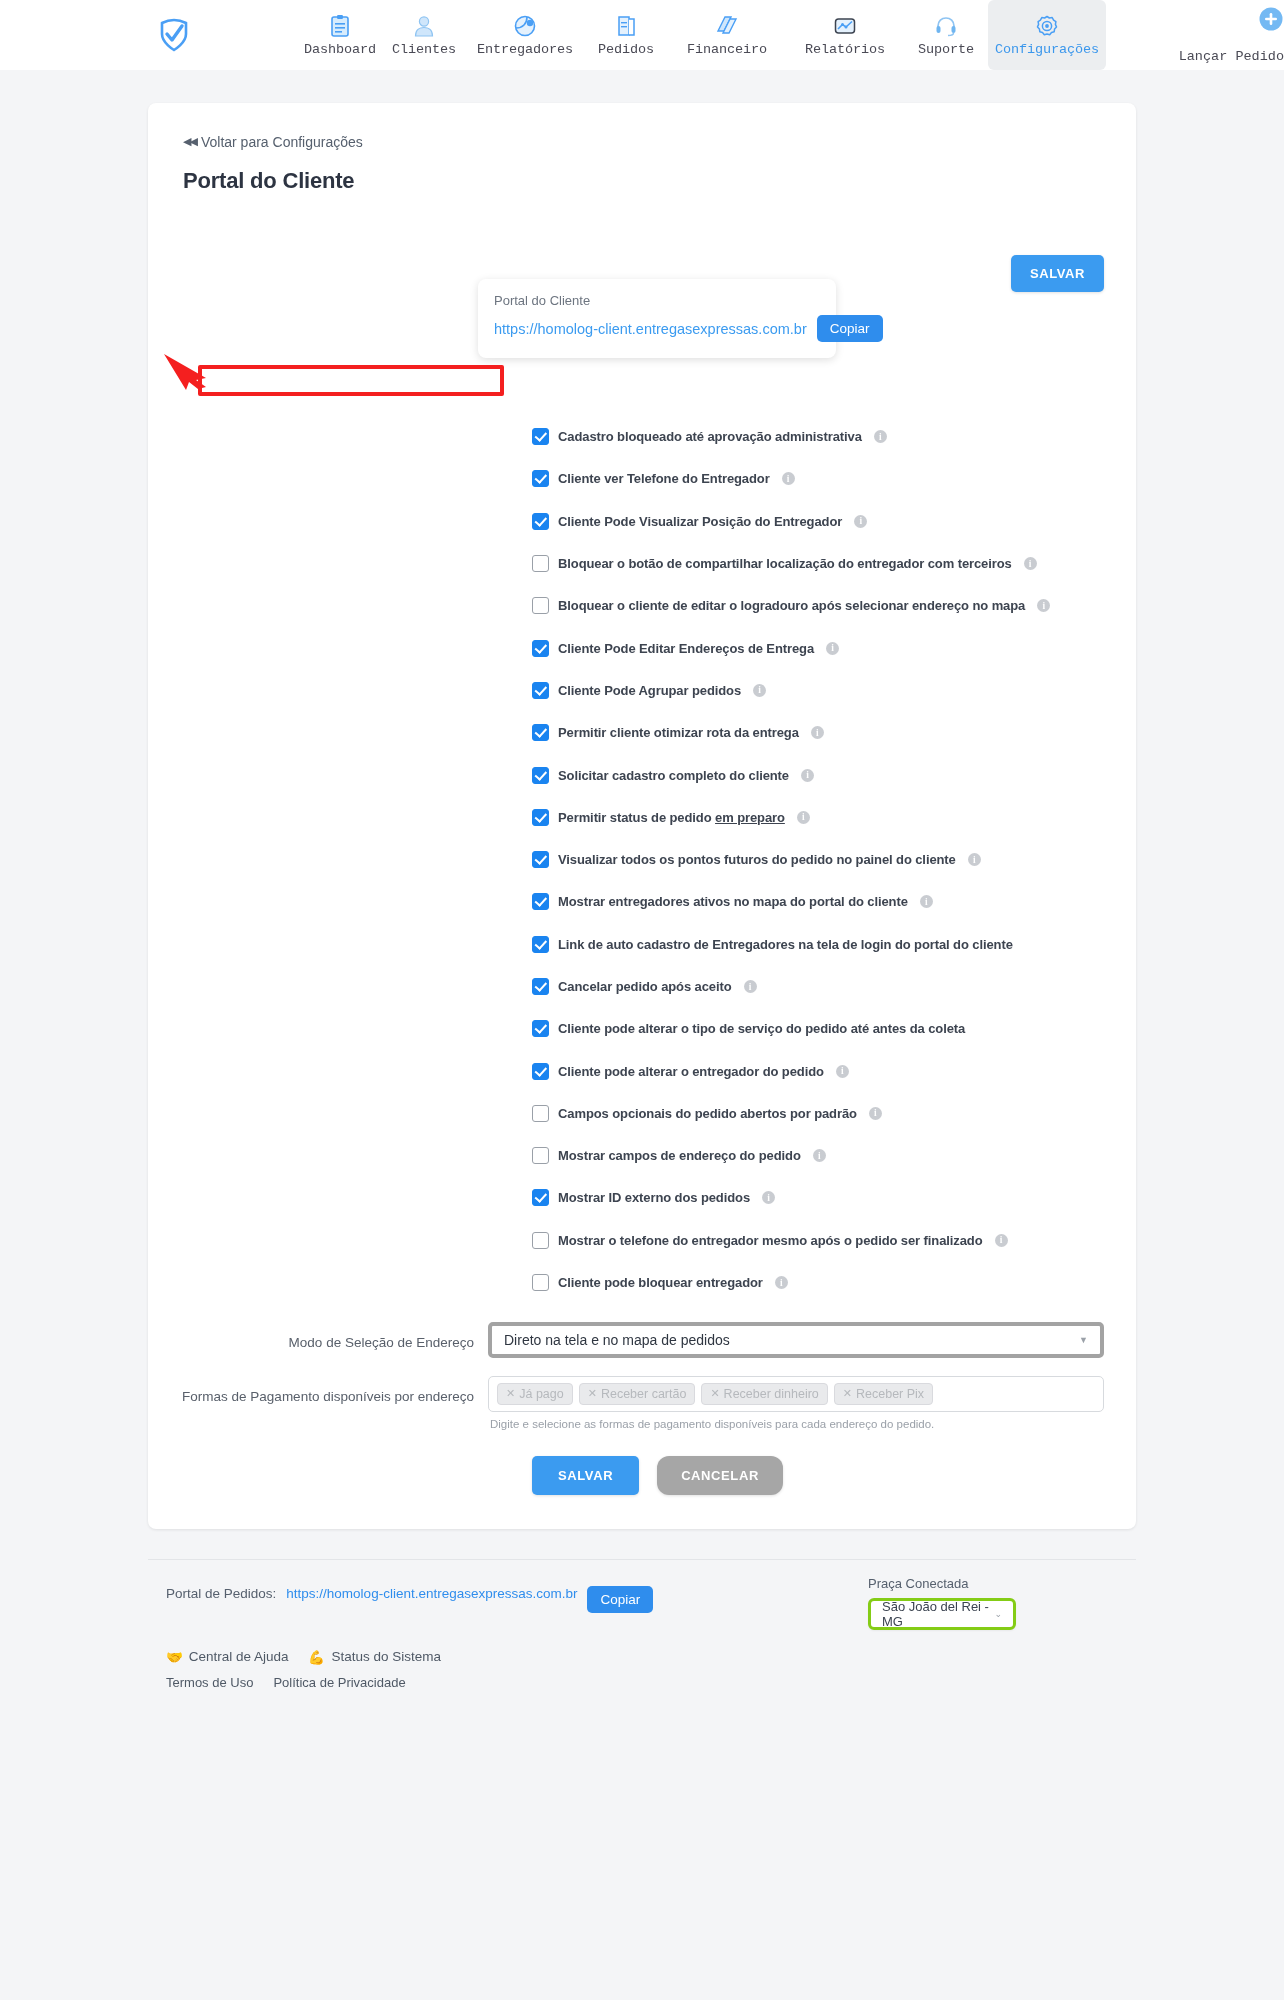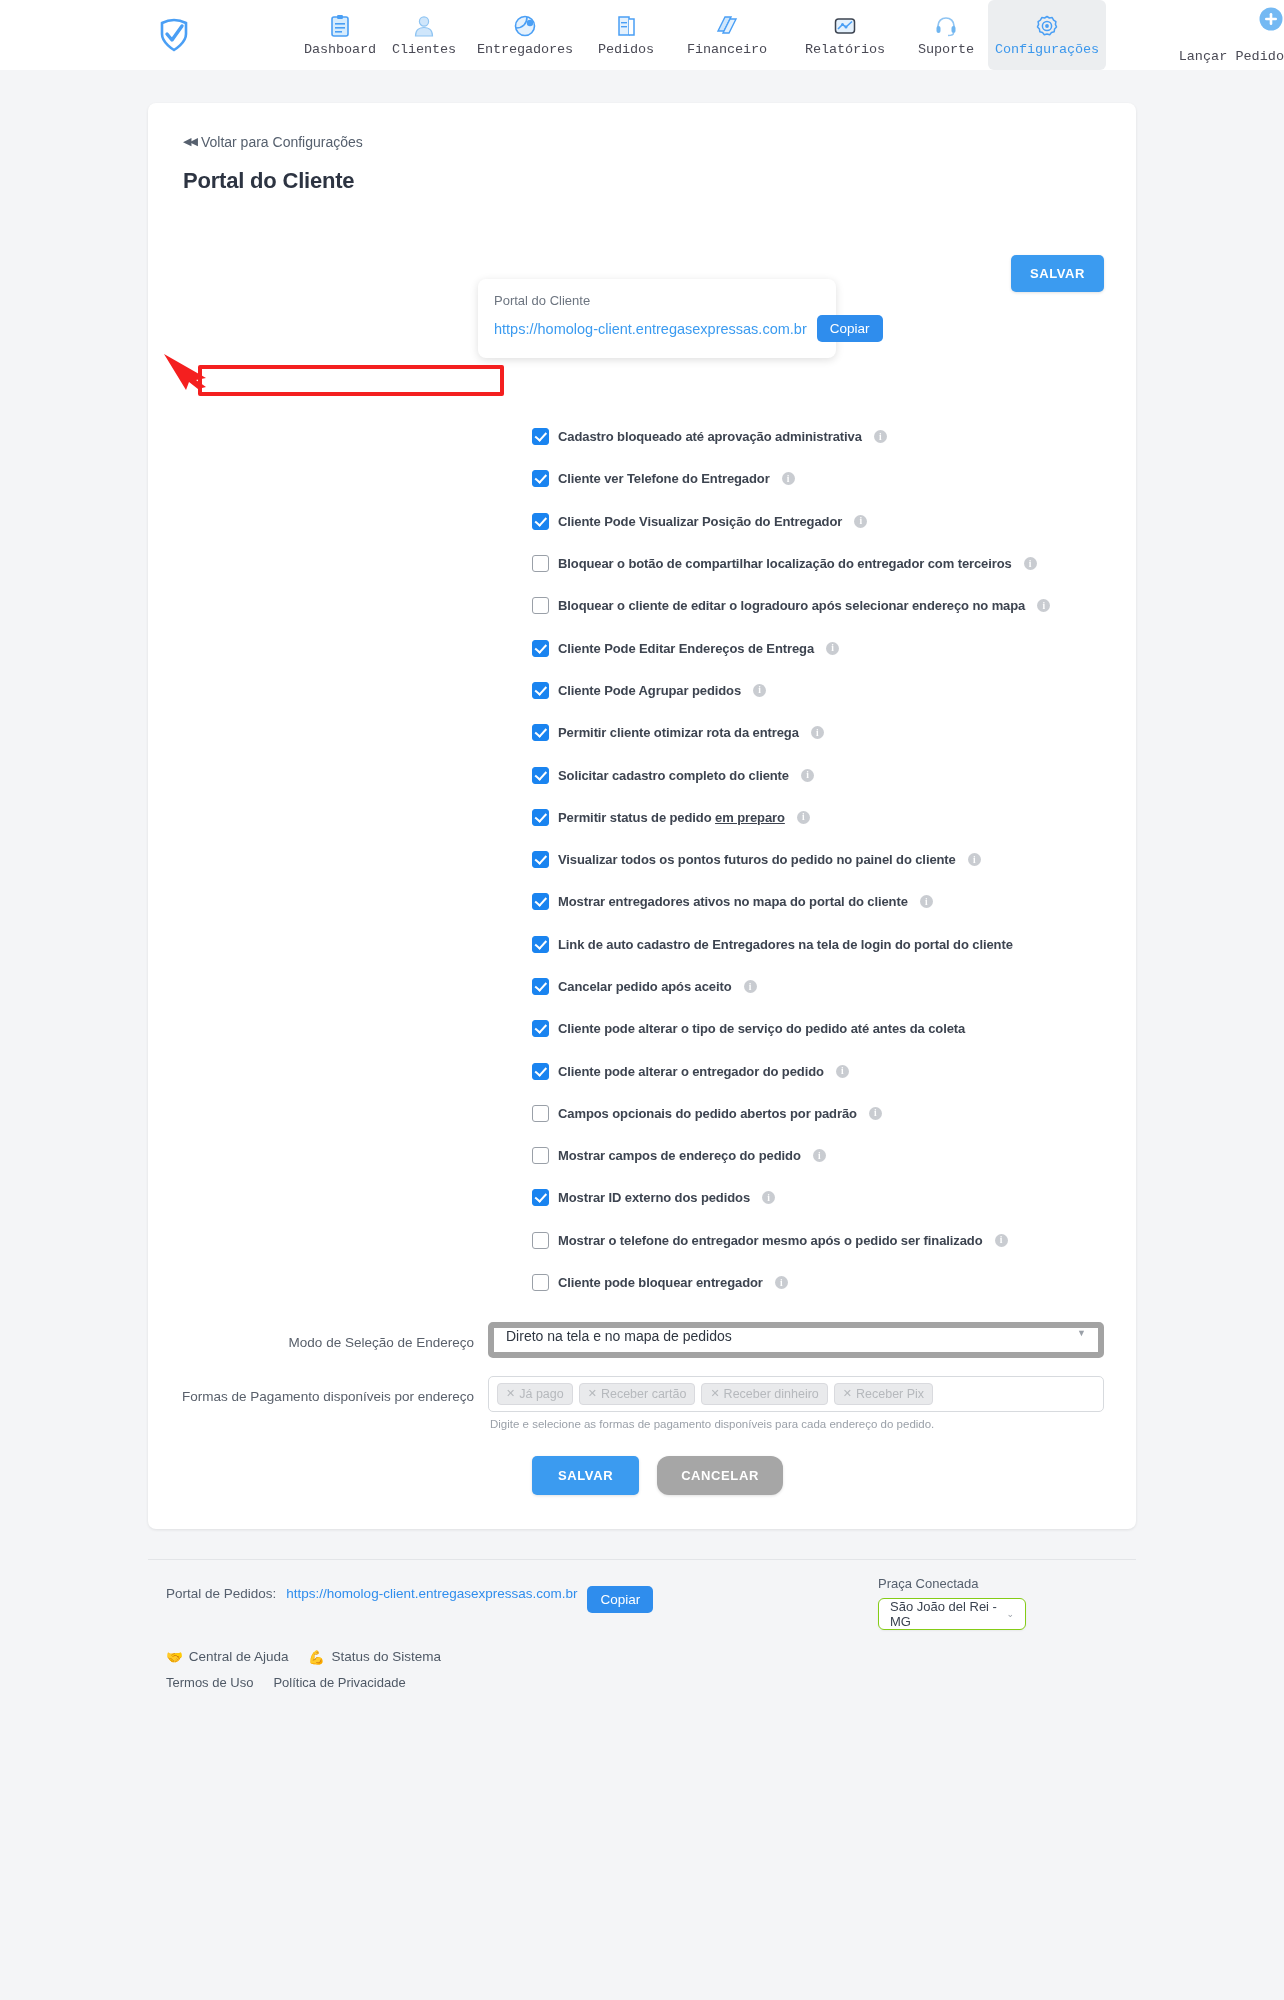--- a/index.html
+++ b/index.html
@@ -210,24 +210,25 @@
     font-size: 13.5px;
     color: #59606b;
     padding-top: 11px;
     padding-right: 14px;
     line-height: 1.45;
   }
   .field-ctrl { flex: 1; max-width: 628px; }
   .select-box {
     width: 100%;
     height: 36px;
-    border: 6px solid #a3a3a3;
+    border: 4px solid #a3a3a3;
     border-radius: 5px;
     background: #fff;
     display: flex;
+    align-items: center;
     justify-content: space-between;
     padding: 0 12px;
     font-size: 14px;
     color: #2f3641;
     cursor: pointer;
   }
   .caret { color: #9aa0a8; font-size: 9px; }
   .tags-box {
     width: 100%;
     min-height: 36px;
@@ -286,27 +287,27 @@
   .footer-row1 { display:flex; align-items:flex-start; gap: 10px; margin-left: 18px;}
   .f-label { font-size: 13.5px; color: #56606e; }
   .f-url { font-size: 13.5px; color: #2f8ded; }
   .footer-links { margin-left: 18px; margin-top: 36px; }
   .fl-line1 { display:flex; gap: 20px; align-items:center;}
   .fl-item { font-size: 13.5px; color: #4f5966; display:inline-flex; align-items:center; gap:6px; cursor:pointer;}
   .fl-line2 { display:flex; gap: 20px; margin-top: 10px;}
   .fl-small { font-size: 13px; color: #4f5966; cursor:pointer;}
   .praca {
     position: absolute;
-    right: 110px;
+    right: 120px;
     top: 16px;
   }
   .praca-label { font-size: 13px; color:#56606e; margin-bottom: 7px;}
   .praca-select {
     width: 148px; height: 32px;
-    background:#fff; border:1px solid #84cc16; border-radius:6px;
+    background:#fff; border:3px solid #84cc16; border-radius:6px;
     display:flex; align-items:center; justify-content:space-between;
     padding: 0 11px; font-size: 13px; color:#3b4350; cursor:pointer;
     box-shadow: 0 1px 2px rgba(0,0,0,.05);
   }
 </style>
 </head>
 <body>
 
 <div class="topnav">
   <div class="brand">

